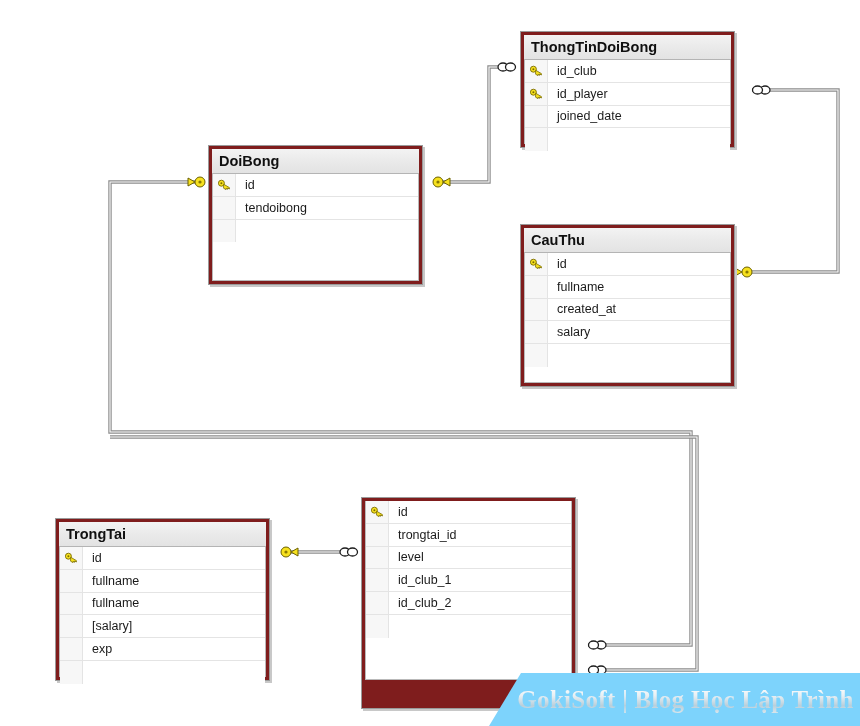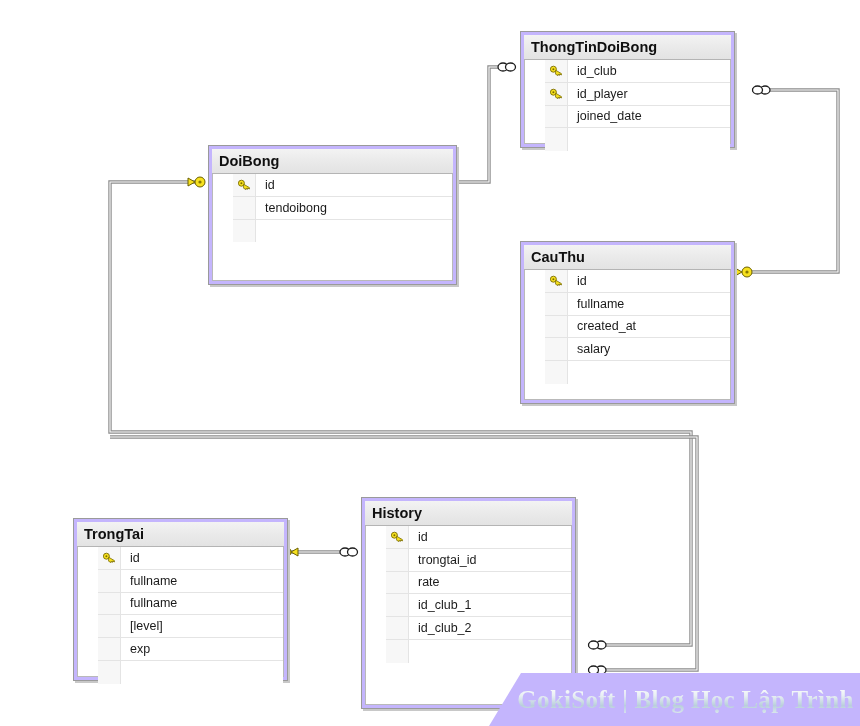--- a/index.html
+++ b/index.html
@@ -33,42 +33,41 @@
     box-sizing: border-box;
     background: #ffffff;
     border: 1px solid #9a9a9a;
     box-shadow: 2px 2px 0 0 #c8c8c8;
   }
   .entity-inner {
     box-sizing: border-box;
     width: 100%;
     height: 100%;
     padding: 3px;
-    background: #c4b5fd;
+    background: #7f1d1d;
   }
   .entity-title {
     box-sizing: border-box;
     height: 25px;
     line-height: 24px;
     padding-left: 7px;
     font-size: 14.5px;
     font-weight: bold;
     color: #101010;
     background: linear-gradient(to bottom, #f3f3f3 0%, #eaeaea 50%, #e3e3e3 100%);
     border-bottom: 1px solid #b4b4b4;
     white-space: nowrap;
     overflow: hidden;
   }
   .entity-grid {
     box-sizing: border-box;
     border: 1px solid #b9b9b9;
     border-top: none;
     background: #ffffff;
     height: calc(100% - 25px);
-    padding-left: 20px;
   }
   .attr-row {
     box-sizing: border-box;
     display: flex;
     align-items: center;
     height: 22.8px;
     border-bottom: 1px solid #e4e4e4;
     background: #ffffff;
   }
   .attr-row.filler {
@@ -97,21 +96,21 @@
     display: block;
   }
 
   
   #watermark {
     position: absolute;
     left: 489px;
     top: 673px;
     width: 371px;
     height: 53px;
-    background: #c4b5fd;
+    background: #7dd3fc;
     clip-path: polygon(32px 0, 100% 0, 100% 100%, 0 100%);
     display: flex;
     align-items: center;
     justify-content: center;
     overflow: hidden;
   }
   #watermark-text {
     font-family: "Liberation Serif", serif;
     font-size: 25px;
     font-weight: bold;
@@ -207,21 +206,21 @@
               <div class="attr-gutter"></div>
               <div class="attr-name">joined_date</div>
             </div>
             <div class="attr-row filler">
               <div class="attr-gutter"></div>
               <div class="attr-name"></div>
             </div>
           </div>
         </div>
       </div>
-      <div class="entity" style="left: 208px; top: 145px; width: 249px; height: 140px;">
+      <div class="entity" style="left: 208px; top: 145px; width: 215px; height: 140px;">
         <div class="entity-inner">
           <div class="entity-title">DoiBong</div>
           <div class="entity-grid">
             <div class="attr-row">
               <div class="attr-gutter">
                 <svg class="key-glyph" viewBox="0 0 13 11">
                   <circle cx="3.4" cy="4.2" r="3" fill="#f7e11e" stroke="#7a6c00" stroke-width="0.9"></circle>
                   <circle cx="3.4" cy="4.2" r="1" fill="#7a6c00"></circle>
                   <path d="M 5.6 5.2 L 11.4 8.6 L 11.4 10 L 9.6 9 L 9.6 10.3 L 8 9.4 L 8 10.6 L 5.6 9.2 Z" fill="#f7e11e" stroke="#7a6c00" stroke-width="0.8" stroke-linejoin="round"></path>
                 </svg>
@@ -232,21 +231,21 @@
               <div class="attr-gutter"></div>
               <div class="attr-name">tendoibong</div>
             </div>
             <div class="attr-row filler">
               <div class="attr-gutter"></div>
               <div class="attr-name"></div>
             </div>
           </div>
         </div>
       </div>
-      <div class="entity" style="left: 520px; top: 241px; width: 215px; height: 163px;">
+      <div class="entity" style="left: 520px; top: 224px; width: 215px; height: 163px;">
         <div class="entity-inner">
           <div class="entity-title">CauThu</div>
           <div class="entity-grid">
             <div class="attr-row">
               <div class="attr-gutter">
                 <svg class="key-glyph" viewBox="0 0 13 11">
                   <circle cx="3.4" cy="4.2" r="3" fill="#f7e11e" stroke="#7a6c00" stroke-width="0.9"></circle>
                   <circle cx="3.4" cy="4.2" r="1" fill="#7a6c00"></circle>
                   <path d="M 5.6 5.2 L 11.4 8.6 L 11.4 10 L 9.6 9 L 9.6 10.3 L 8 9.4 L 8 10.6 L 5.6 9.2 Z" fill="#f7e11e" stroke="#7a6c00" stroke-width="0.8" stroke-linejoin="round"></path>
                 </svg>
@@ -265,21 +264,21 @@
               <div class="attr-gutter"></div>
               <div class="attr-name">salary</div>
             </div>
             <div class="attr-row filler">
               <div class="attr-gutter"></div>
               <div class="attr-name"></div>
             </div>
           </div>
         </div>
       </div>
-      <div class="entity" style="left: 73px; top: 518px; width: 215px; height: 163px;">
+      <div class="entity" style="left: 55px; top: 518px; width: 215px; height: 163px;">
         <div class="entity-inner">
           <div class="entity-title">TrongTai</div>
           <div class="entity-grid">
             <div class="attr-row">
               <div class="attr-gutter">
                 <svg class="key-glyph" viewBox="0 0 13 11">
                   <circle cx="3.4" cy="4.2" r="3" fill="#f7e11e" stroke="#7a6c00" stroke-width="0.9"></circle>
                   <circle cx="3.4" cy="4.2" r="1" fill="#7a6c00"></circle>
                   <path d="M 5.6 5.2 L 11.4 8.6 L 11.4 10 L 9.6 9 L 9.6 10.3 L 8 9.4 L 8 10.6 L 5.6 9.2 Z" fill="#f7e11e" stroke="#7a6c00" stroke-width="0.8" stroke-linejoin="round"></path>
                 </svg>
@@ -289,54 +288,53 @@
             <div class="attr-row">
               <div class="attr-gutter"></div>
               <div class="attr-name">fullname</div>
             </div>
             <div class="attr-row">
               <div class="attr-gutter"></div>
               <div class="attr-name">fullname</div>
             </div>
             <div class="attr-row">
               <div class="attr-gutter"></div>
-              <div class="attr-name">[level]</div>
+              <div class="attr-name">[salary]</div>
             </div>
             <div class="attr-row">
               <div class="attr-gutter"></div>
               <div class="attr-name">exp</div>
             </div>
             <div class="attr-row filler">
               <div class="attr-gutter"></div>
               <div class="attr-name"></div>
             </div>
           </div>
         </div>
       </div>
       <div class="entity" style="left: 361px; top: 497px; width: 215px; height: 212px;">
         <div class="entity-inner">
-          <div class="entity-title">History</div>
           <div class="entity-grid">
             <div class="attr-row">
               <div class="attr-gutter">
                 <svg class="key-glyph" viewBox="0 0 13 11">
                   <circle cx="3.4" cy="4.2" r="3" fill="#f7e11e" stroke="#7a6c00" stroke-width="0.9"></circle>
                   <circle cx="3.4" cy="4.2" r="1" fill="#7a6c00"></circle>
                   <path d="M 5.6 5.2 L 11.4 8.6 L 11.4 10 L 9.6 9 L 9.6 10.3 L 8 9.4 L 8 10.6 L 5.6 9.2 Z" fill="#f7e11e" stroke="#7a6c00" stroke-width="0.8" stroke-linejoin="round"></path>
                 </svg>
               </div>
               <div class="attr-name">id</div>
             </div>
             <div class="attr-row">
               <div class="attr-gutter"></div>
               <div class="attr-name">trongtai_id</div>
             </div>
             <div class="attr-row">
               <div class="attr-gutter"></div>
-              <div class="attr-name">rate</div>
+              <div class="attr-name">level</div>
             </div>
             <div class="attr-row">
               <div class="attr-gutter"></div>
               <div class="attr-name">id_club_1</div>
             </div>
             <div class="attr-row">
               <div class="attr-gutter"></div>
               <div class="attr-name">id_club_2</div>
             </div>
             <div class="attr-row filler">

